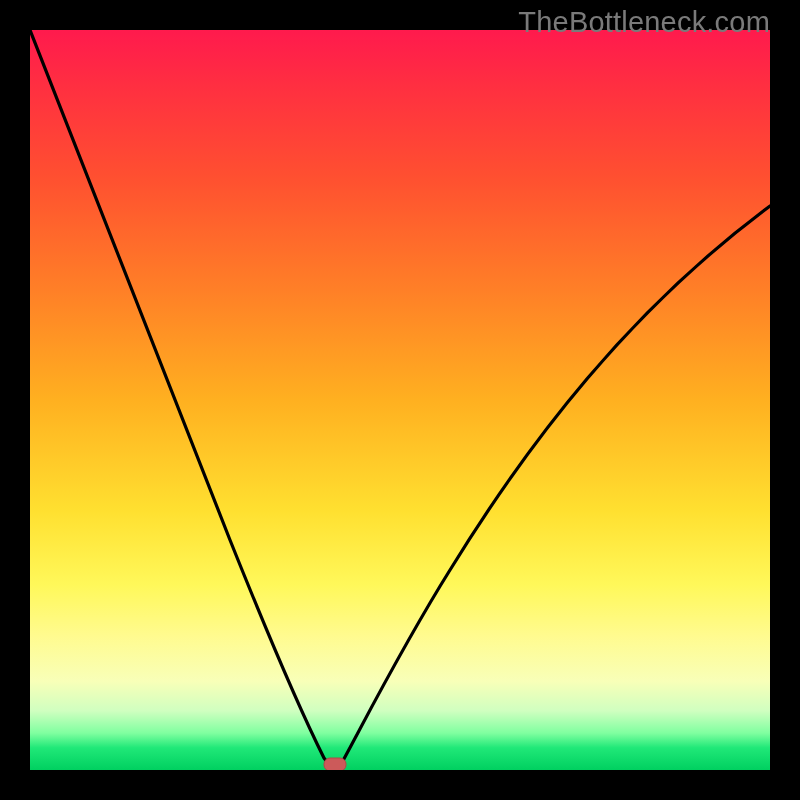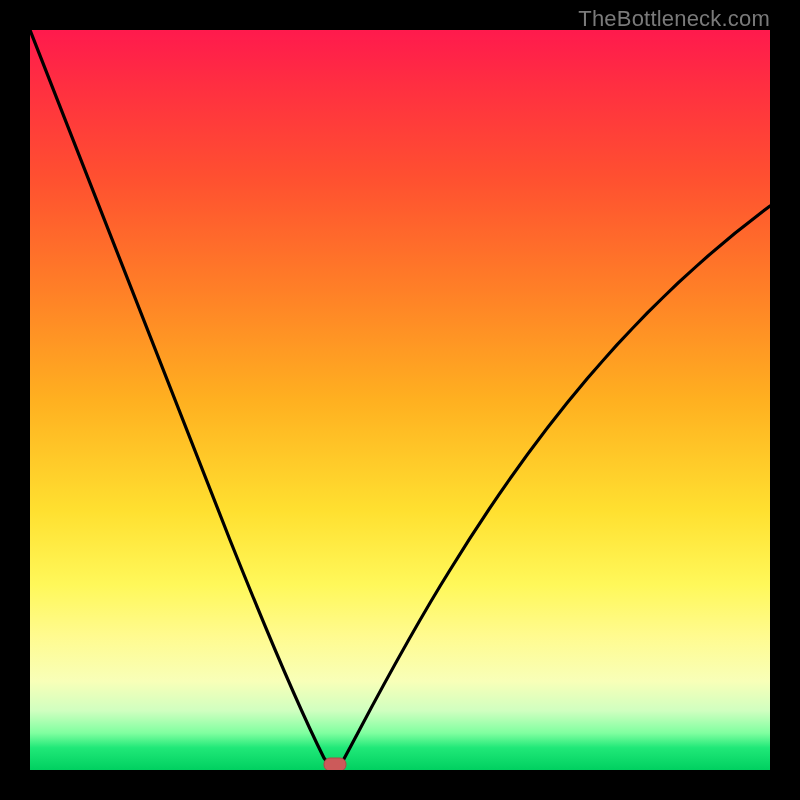--- a/index.html
+++ b/index.html
@@ -37,21 +37,21 @@
     left: 30px;
     top: 30px;
     width: 740px;
     height: 740px;
   }
   .watermark {
     position: absolute;
     top: 6px;
     right: 30px;
     color: #7a7a7a;
-    font-size: 22px;
+    font-size: 29px;
     font-weight: 500;
     letter-spacing: 0.2px;
   }
 </style>
 </head>
 <body>
 
 <div class="frame">
 
   <div class="plot-bg"></div>

